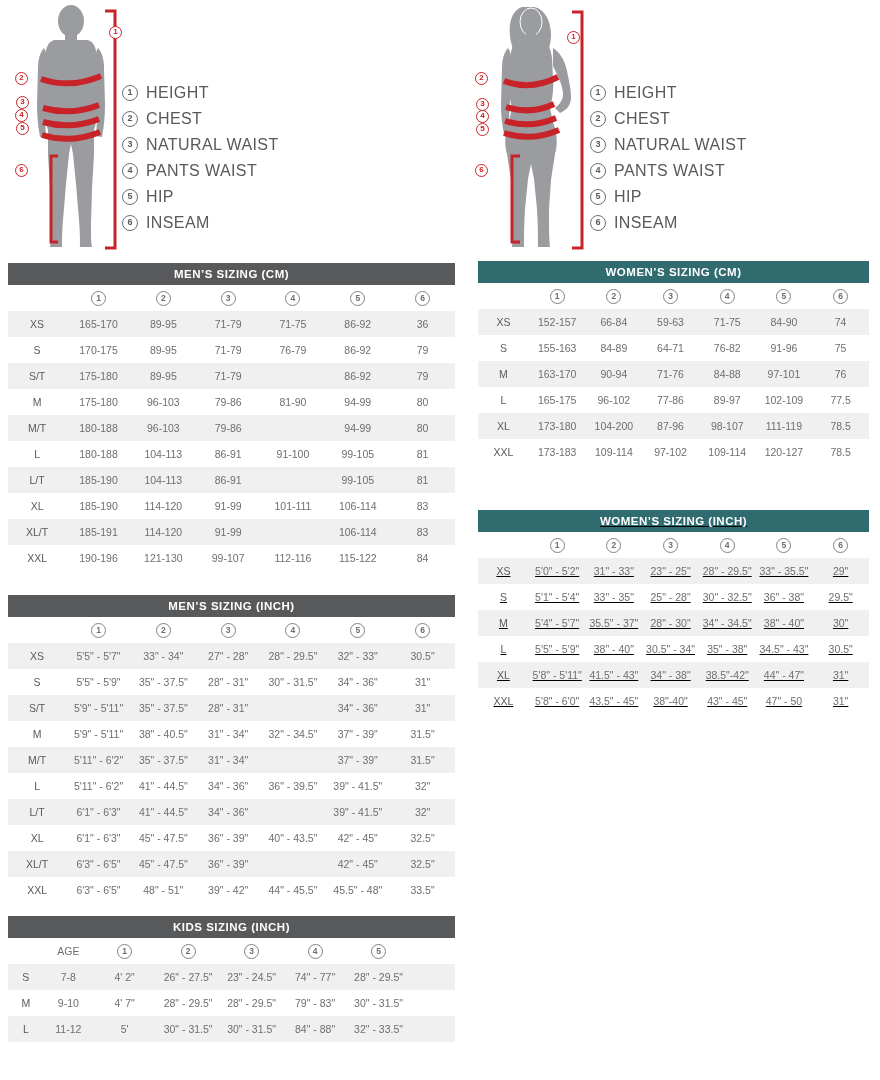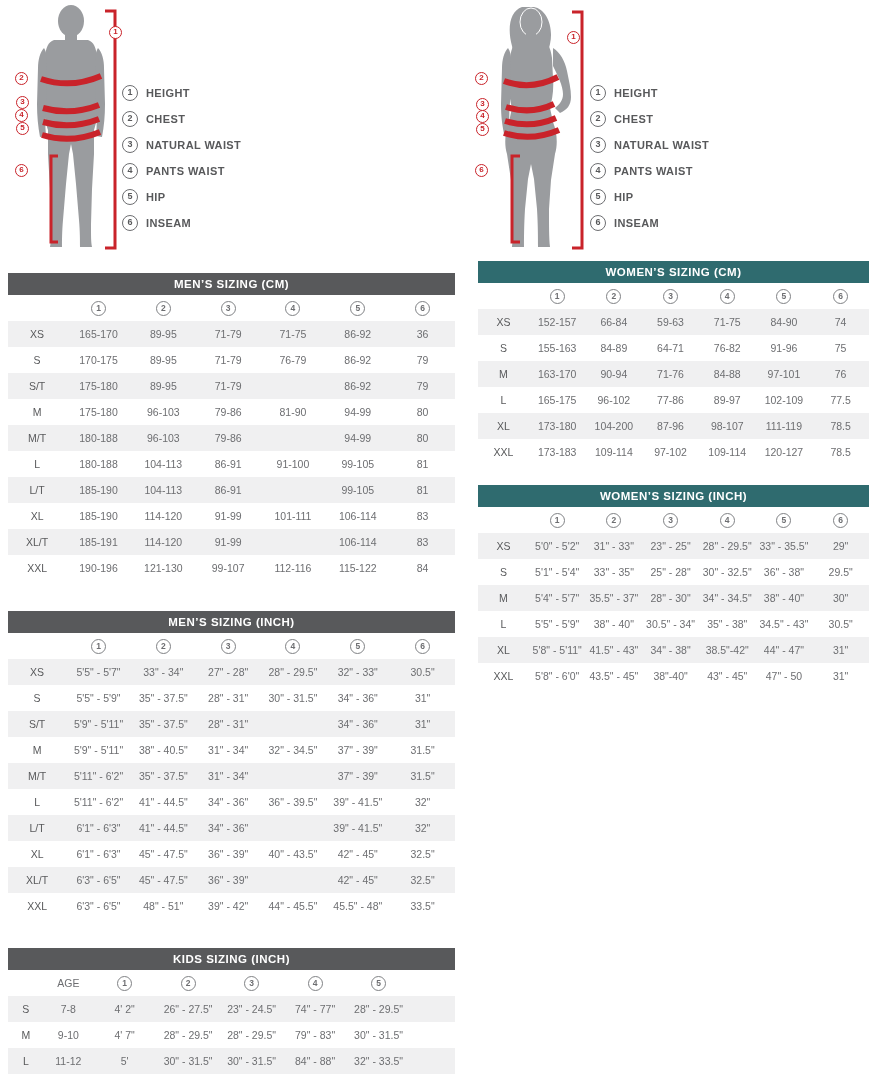--- a/index.html
+++ b/index.html
@@ -10,29 +10,29 @@
   .figure-wrap{position:absolute;}
   .figure-wrap svg{display:block;}
   .fmark{position:absolute;width:13px;height:13px;border:1.5px solid var(--red);
          border-radius:50%;box-sizing:border-box;background:#fff;color:var(--red);
          font-size:8px;font-weight:bold;line-height:10px;text-align:center;}
   .legend{position:absolute;}
   .legend-item{display:flex;align-items:center;height:17px;margin-bottom:9px;}
   .lcirc{display:inline-block;width:16px;height:16px;border:1.5px solid #6d6e71;border-radius:50%;
          box-sizing:border-box;color:#58595b;font-size:9px;font-weight:bold;line-height:13px;
          text-align:center;margin-right:8px;flex:0 0 auto;}
-  .llabel{font-size:11px;font-weight:bold;letter-spacing:.4px;color:#58595b;text-align:center;}
+  .llabel{font-size:16px;font-weight:normal;letter-spacing:.4px;color:#58595b;text-align:center;}
 
   
-  .col-left{position:absolute;left:8px;top:273px;width:447px;}
+  .col-left{position:absolute;left:8px;top:263px;width:447px;}
   .col-right{position:absolute;left:478px;top:261px;width:391px;}
   .tbl{width:100%;}
-  .tbl + .tbl{margin-top:30px;}
-  .col-right .tbl + .tbl{margin-top:20px;}
-  #kids-sizing-inch{margin-top:29px;}
+  .tbl + .tbl{margin-top:24px;}
+  .col-right .tbl + .tbl{margin-top:45px;text-decoration:underline;}
+  #kids-sizing-inch{margin-top:13px;}
   .tbl-title{height:22px;line-height:22px;text-align:center;color:#fff;
              font-size:11.5px;font-weight:bold;letter-spacing:.5px;}
   table{width:100%;border-collapse:collapse;table-layout:fixed;}
   th,td{text-align:center;font-size:10.5px;color:#6d6e71;height:26px;padding:0;
         white-space:nowrap;overflow:hidden;font-weight:normal;}
   tbody tr:nth-child(odd){background:#f0f0f1;}
   td.size-col{color:#58595b;text-align:center;}
   th.size-col,td.size-col{width:13%;}
   th.age-col,td.age-col{width:11%;}
   .kids th.size-col,.kids td.size-col{width:8%;}

